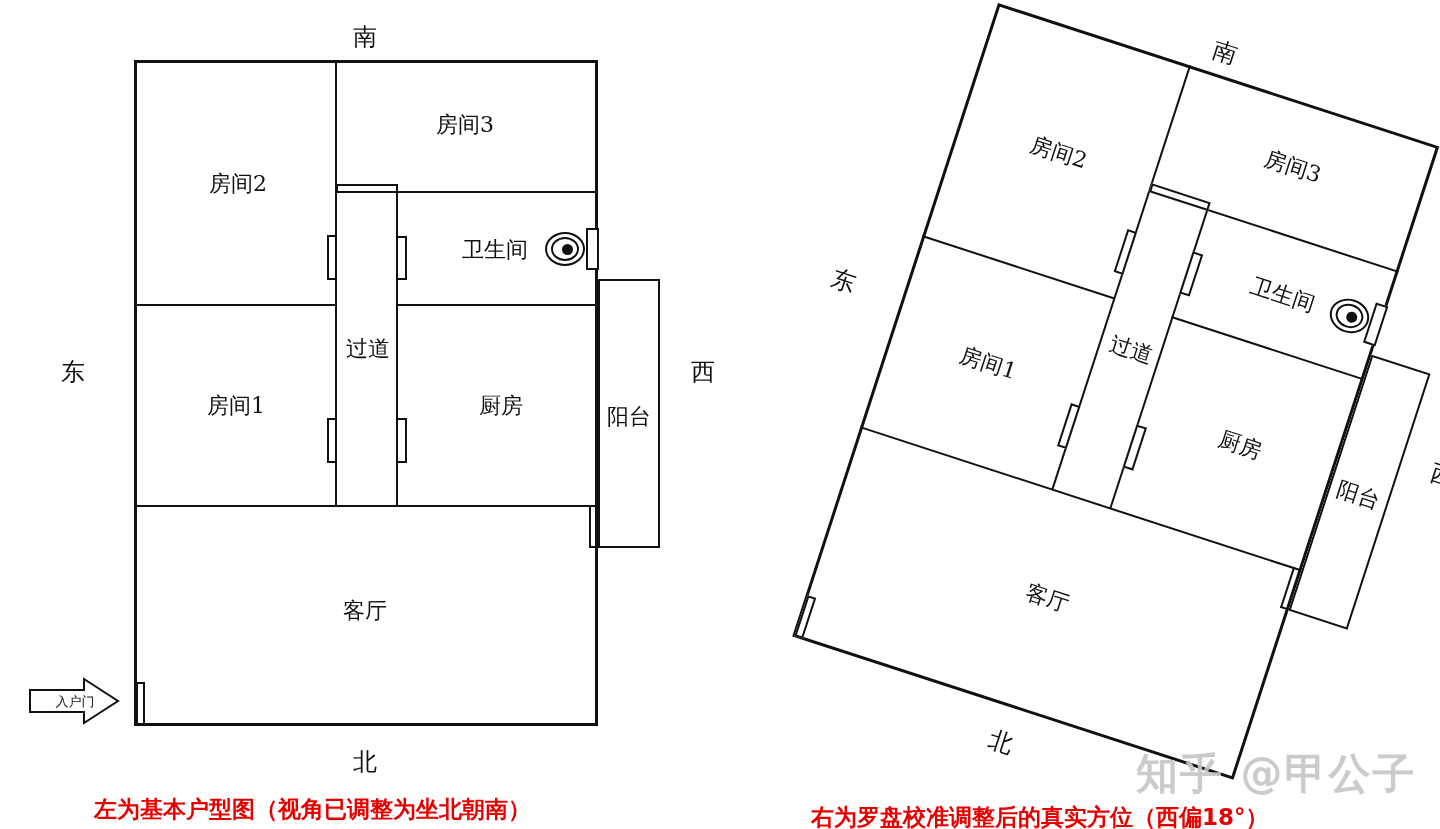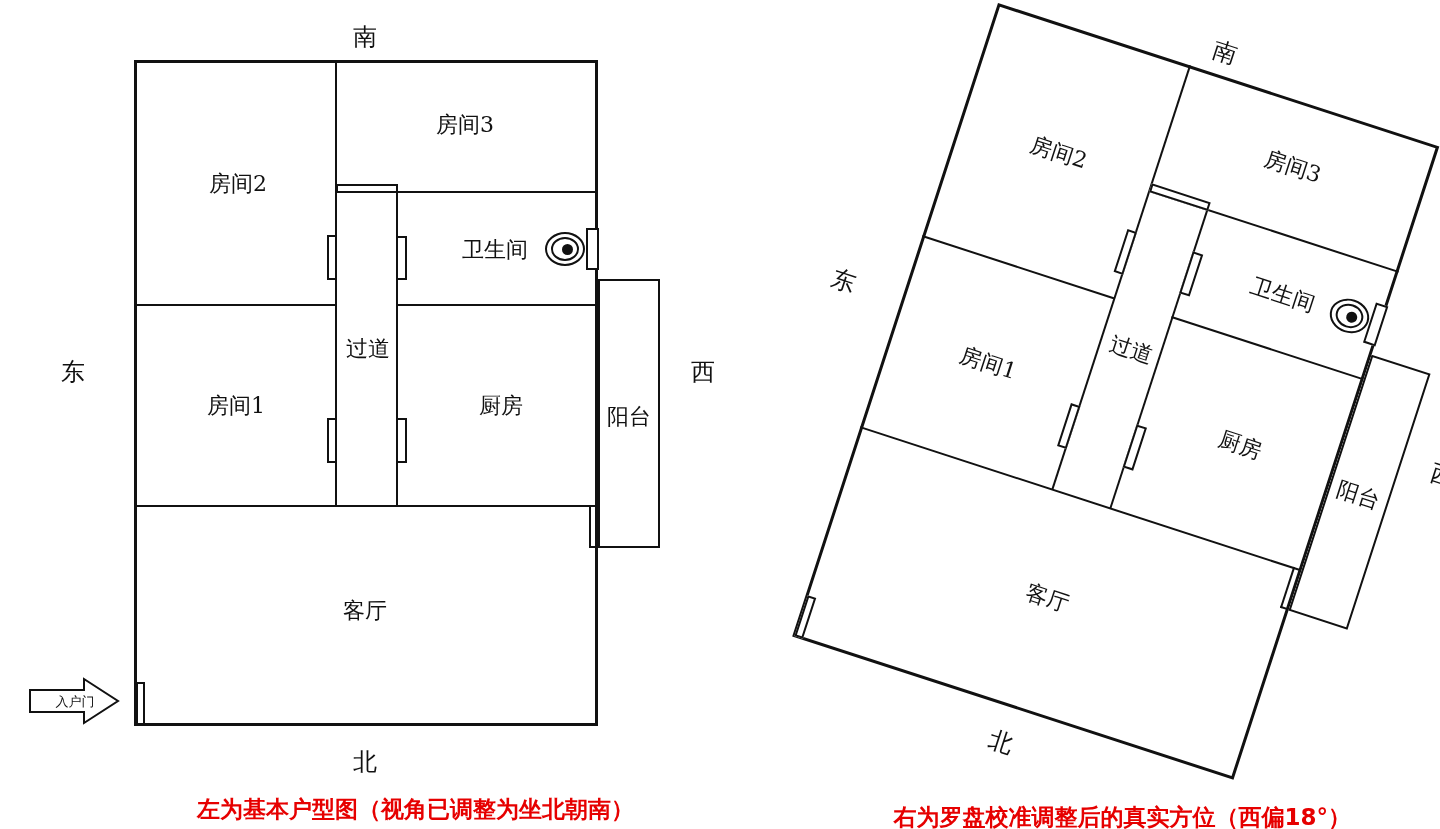--- a/index.html
+++ b/index.html
@@ -20,21 +20,21 @@
   .dot{position:absolute;background:var(--wall);border-radius:50%;}
 
   .lbl{position:absolute;width:120px;text-align:center;white-space:nowrap;
        font-size:22px;line-height:28px;color:#111;}
   .lbl-balcony{width:60px;}
   .compass{position:absolute;width:52px;text-align:center;font-size:24px;line-height:28px;color:#111;}
 
   .entry-arrow{position:absolute;left:28px;top:676px;}
   .entry-arrow text{font-size:13px;fill:#111;font-family:"DejaVu Serif","Liberation Serif",serif;}
 
-  .caption{position:absolute;width:540px;text-align:right;font-size:23px;font-weight:bold;
+  .caption{position:absolute;width:540px;text-align:left;font-size:23px;font-weight:bold;
            font-family:"DejaVu Sans","Liberation Sans",sans-serif;color:var(--caption);white-space:nowrap;}
   .caption-left{left:94px;top:794px;}
   .caption-right{left:811px;top:802px;}
 
   .watermark{position:absolute;left:1136px;top:753px;font-size:42px;line-height:1;font-weight:bold;
              font-family:"DejaVu Sans","Liberation Sans",sans-serif;color:var(--wm);
              letter-spacing:2px;white-space:nowrap;opacity:.9;}
 </style>
 </head>
 <body>
@@ -127,14 +127,15 @@
   </div>
 
   <svg class="entry-arrow" width="92" height="50" viewBox="0 0 92 50">
     <polygon points="2,14 56,14 56,3 90,25 56,47 56,36 2,36" fill="#ffffff" stroke="#111111" stroke-width="2"></polygon>
     <text x="47" y="30" text-anchor="middle">入户门</text>
   </svg>
 
   <div class="caption caption-left">左为基本户型图（视角已调整为坐北朝南）</div>
   <div class="caption caption-right">右为罗盘校准调整后的真实方位（西偏18°）</div>
 
+  <div class="watermark">知乎 @甲公子</div>
 
 </div>
 
 </body></html>

